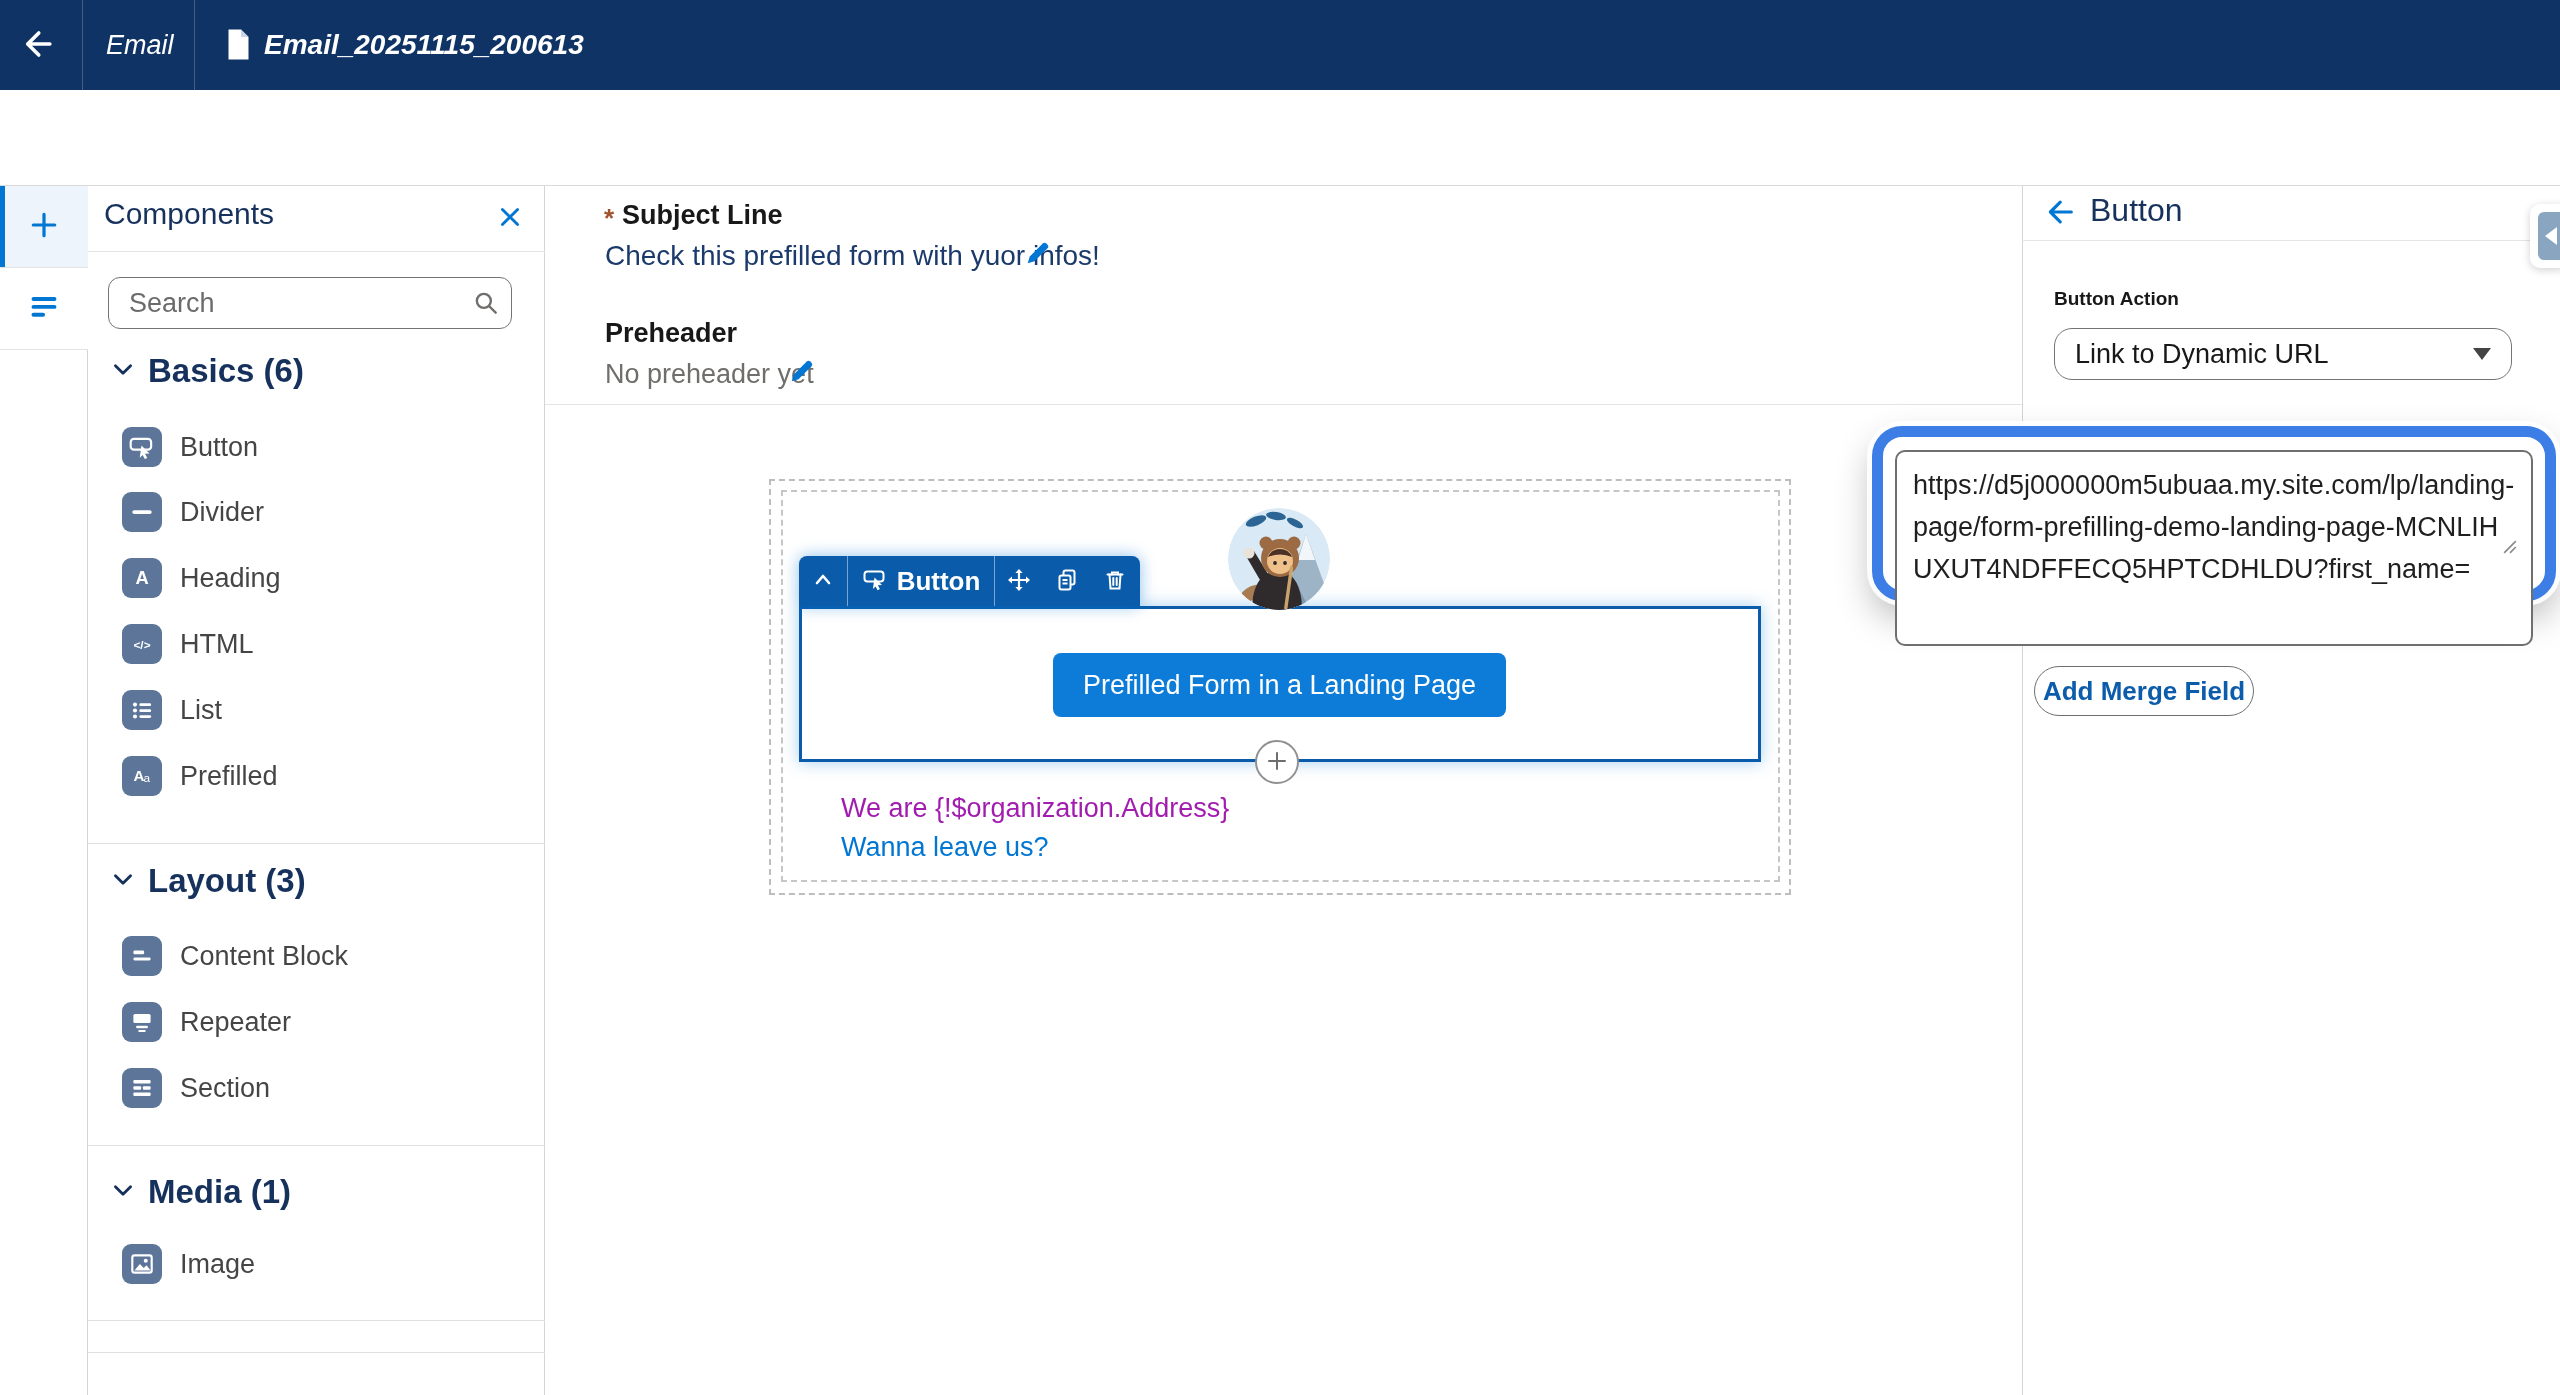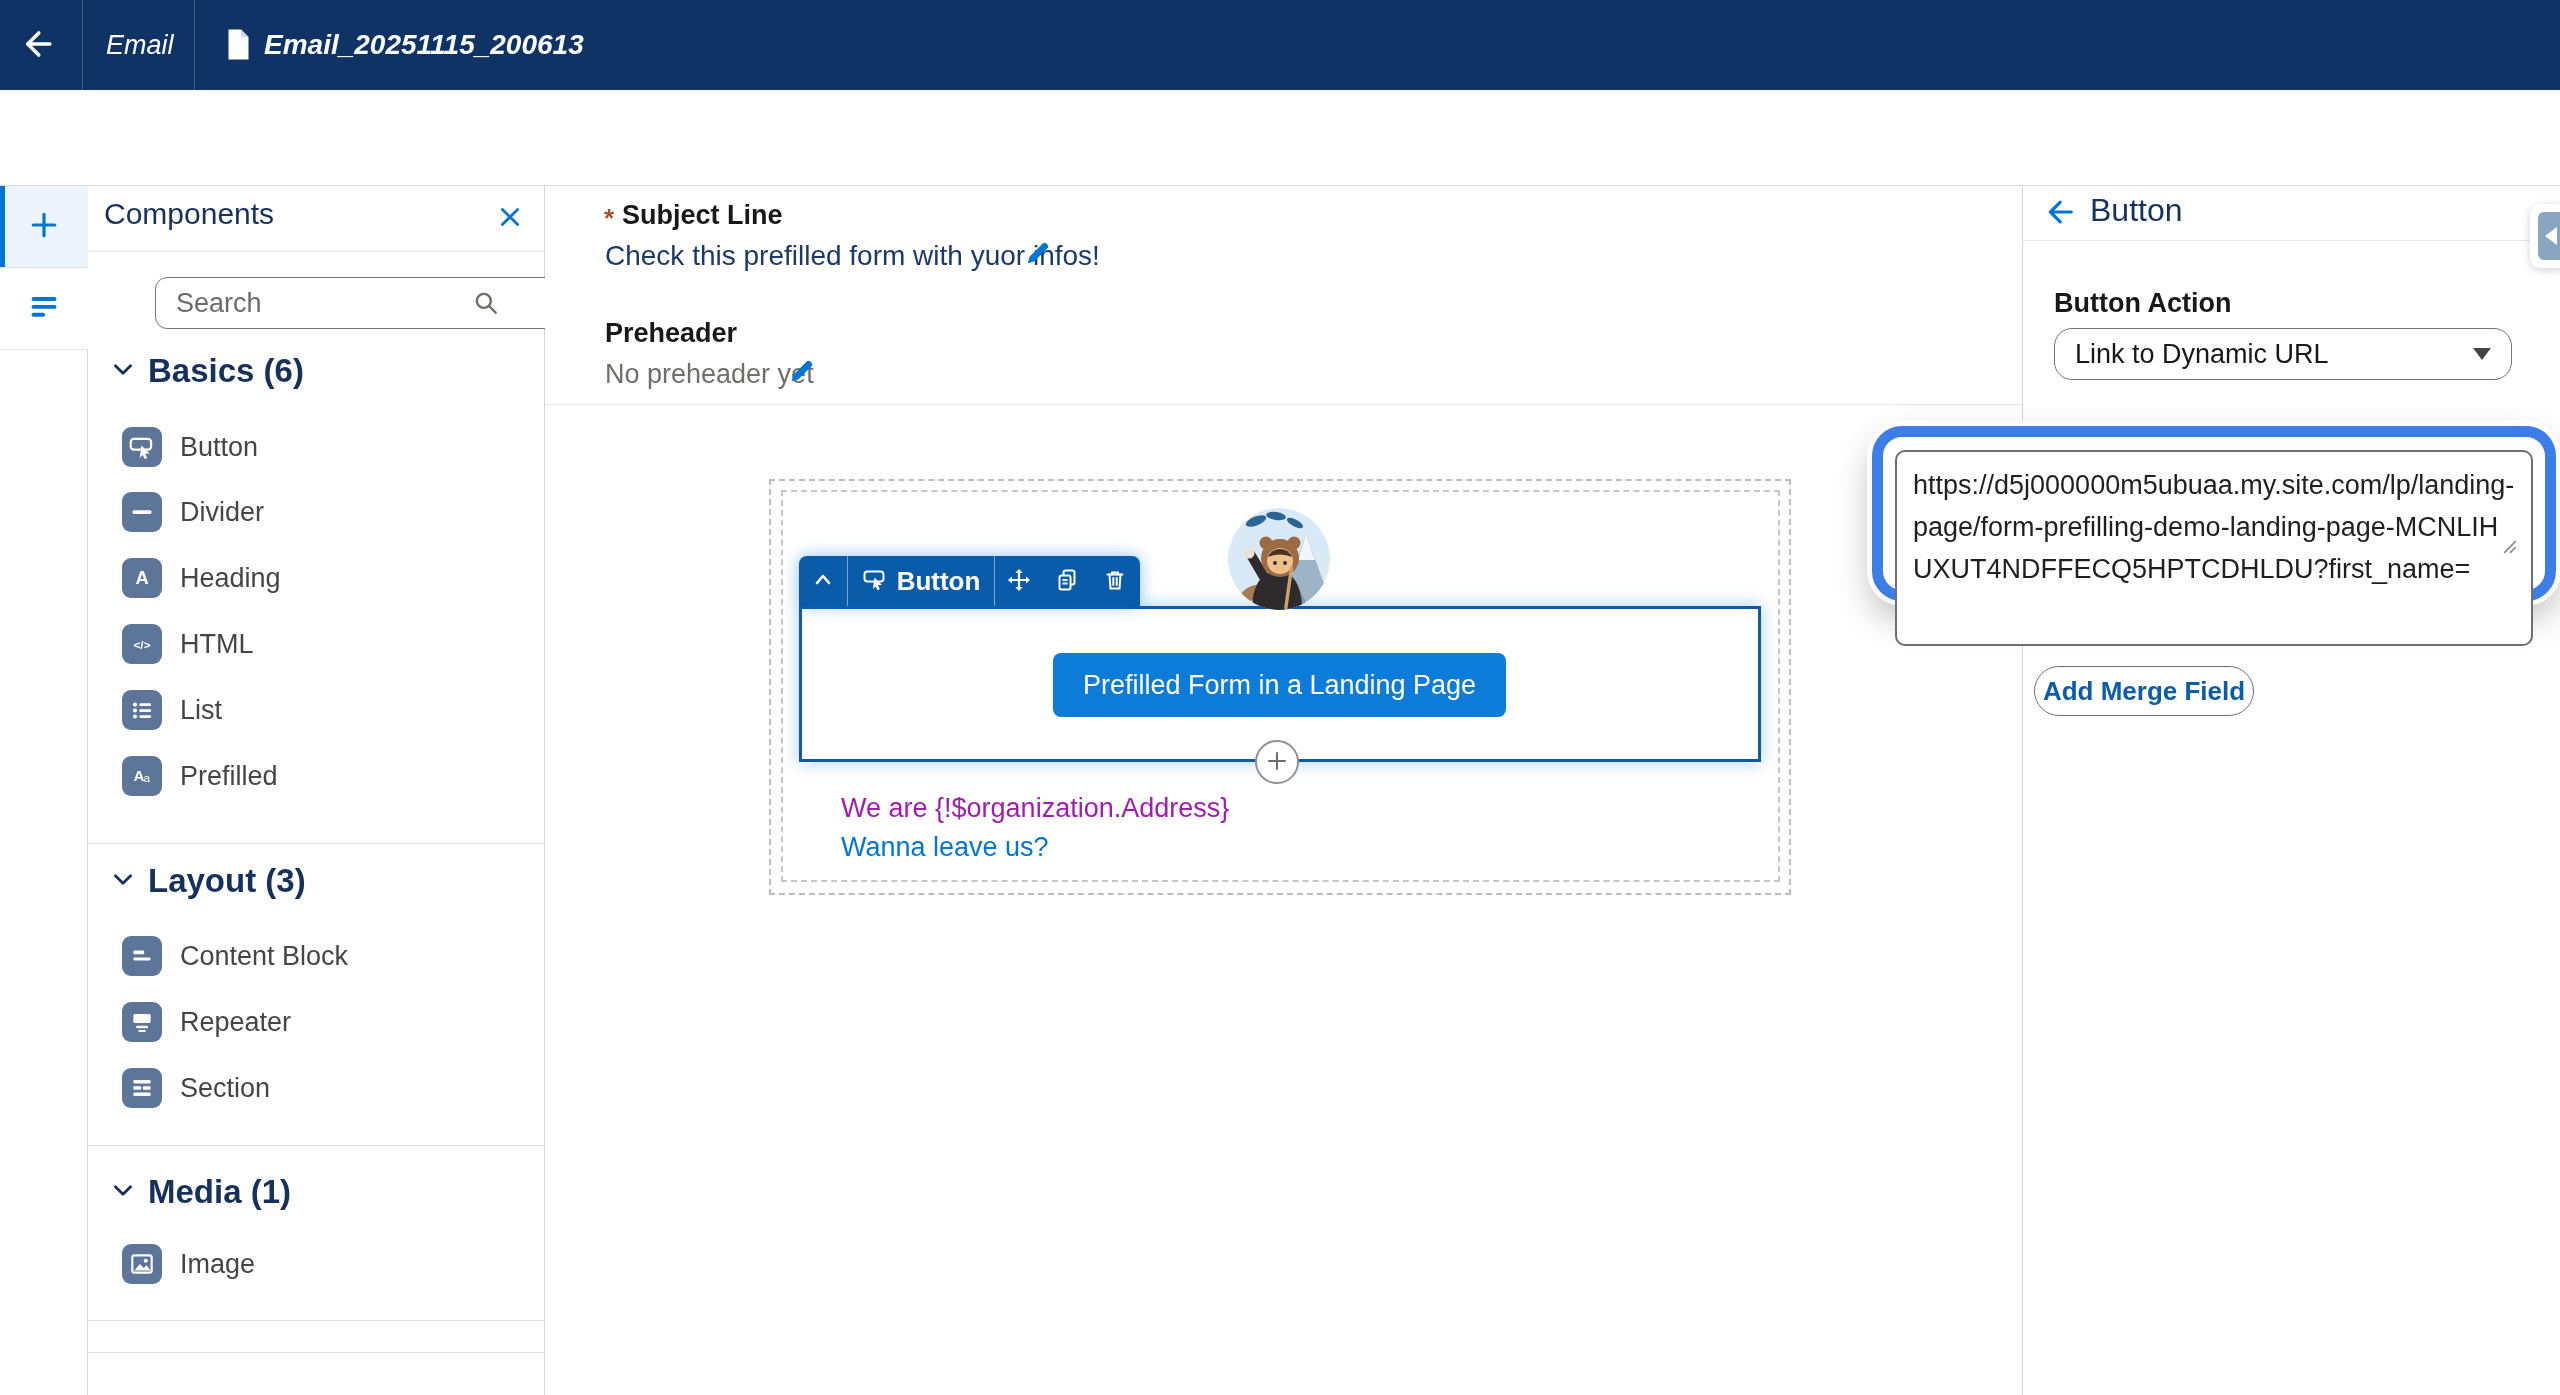--- a/index.html
+++ b/index.html
@@ -47,21 +47,21 @@
   .rail{left:0;top:186px;width:88px;height:1209px;background:#fff;border-right:1px solid #d5d5d5;}
   .rail-cell{width:88px;height:82px;display:flex;align-items:center;justify-content:center;cursor:pointer;background:#fff;border:none;}
   .rail-cell.active{background:#eef4fb;box-shadow:inset 5px 0 0 var(--accent);}
   .rail-cell.b{border-bottom:1px solid #e3e3e3;}
 
   
   .cpanel{left:88px;top:186px;width:457px;height:1209px;background:#fff;border-right:1px solid #d5d5d5;}
   .cp-head{left:88px;top:186px;width:457px;height:66px;border-bottom:1px solid #e3e3e3;}
   .cp-title{left:104px;top:197px;font-size:30px;color:var(--navy);}
   .cp-close{left:492px;top:200px;width:36px;height:36px;background:transparent;border:none;cursor:pointer;}
-  .search{left:108px;top:277px;width:404px;height:52px;border:1.5px solid #747474;border-radius:12px;font-size:27px;color:#333;padding:0 56px 0 20px;outline:none;font-family:"Liberation Sans",sans-serif;margin-left:47px;}
+  .search{left:108px;top:277px;width:404px;height:52px;border:1.5px solid #747474;border-radius:12px;font-size:27px;color:#333;padding:0 56px 0 20px;outline:none;font-family:"Liberation Sans",sans-serif;}
   .search::placeholder{color:#6b6b6b;}
   .search-ic{left:472px;top:289px;}
   .csec{display:flex;align-items:center;gap:12px;cursor:pointer;}
   .csec-t{font-size:33px;font-weight:700;color:var(--navy);}
   .citem{display:flex;align-items:center;gap:18px;height:40px;cursor:pointer;}
   .cicon{width:40px;height:40px;border-radius:9px;background:var(--slate);display:flex;align-items:center;justify-content:center;flex:0 0 40px;}
   .clabel{font-size:27px;color:#454545;}
   .cp-div{left:88px;width:457px;height:1px;background:#e0e0e0;}
 
   
@@ -88,21 +88,21 @@
   .leave{left:841px;top:832px;font-size:27px;color:var(--accent);cursor:pointer;text-decoration:none;}
 
   
   .rpanel{left:2022px;top:186px;width:538px;height:1209px;background:#fff;border-left:1px solid #d5d5d5;}
   .rp-back{left:2040px;top:194px;width:38px;height:38px;background:transparent;border:none;cursor:pointer;}
   .rp-title{left:2090px;top:192px;font-size:32px;color:var(--navy);}
   .rp-div{left:2022px;top:240px;width:538px;height:1px;background:#e5e5e5;}
   .collapse-tab{left:2530px;top:204px;width:34px;height:64px;background:#fff;border-radius:10px 0 0 10px;box-shadow:0 2px 8px rgba(0,0,0,.18);z-index:8;cursor:pointer;border:none;padding:0;}
   .collapse-in{position:absolute;left:8px;top:8px;width:26px;height:48px;background:#8aa5c0;border-radius:6px 0 0 6px;display:flex;align-items:center;justify-content:center;}
   .tri-left{width:0;height:0;border-top:9px solid transparent;border-bottom:9px solid transparent;border-right:12px solid #fff;}
-  .ba-label{left:2054px;top:288px;font-size:27px;font-weight:700;color:#181818;}
+  .ba-label{left:2054px;top:288px;font-size:19px;font-weight:700;color:#181818;}
   .ba-dd{left:2054px;top:328px;width:458px;height:52px;border:1.5px solid #747474;border-radius:18px;display:flex;align-items:center;justify-content:space-between;padding:0 20px;background:#fff;cursor:pointer;}
   .ba-dd span{font-size:27px;color:#181818;}
   .ring{left:1872px;top:426px;width:684px;height:175px;border:11px solid var(--ring);border-radius:30px;background:#fff;box-shadow:0 0 0 5px rgba(255,255,255,.9),0 16px 36px rgba(0,0,0,.28);z-index:20;}
   .urlbox{position:absolute;left:12px;top:13px;width:638px;height:196px;border:2px solid #6f6f6f;border-radius:10px;padding:12px 16px;font-size:27px;line-height:42px;color:#1f1f1f;overflow:hidden;overflow-wrap:anywhere;word-break:break-all;cursor:text;background:#fff;}
   .resize-h{position:absolute;right:6px;bottom:6px;}
   .amf{left:2034px;top:666px;width:220px;height:50px;border:1.5px solid #6f6f6f;border-radius:25px;background:#fff;color:var(--link);font-size:26px;font-weight:700;cursor:pointer;font-family:"Liberation Sans",sans-serif;z-index:5;}
 </style>
 </head>
 <body>
 

